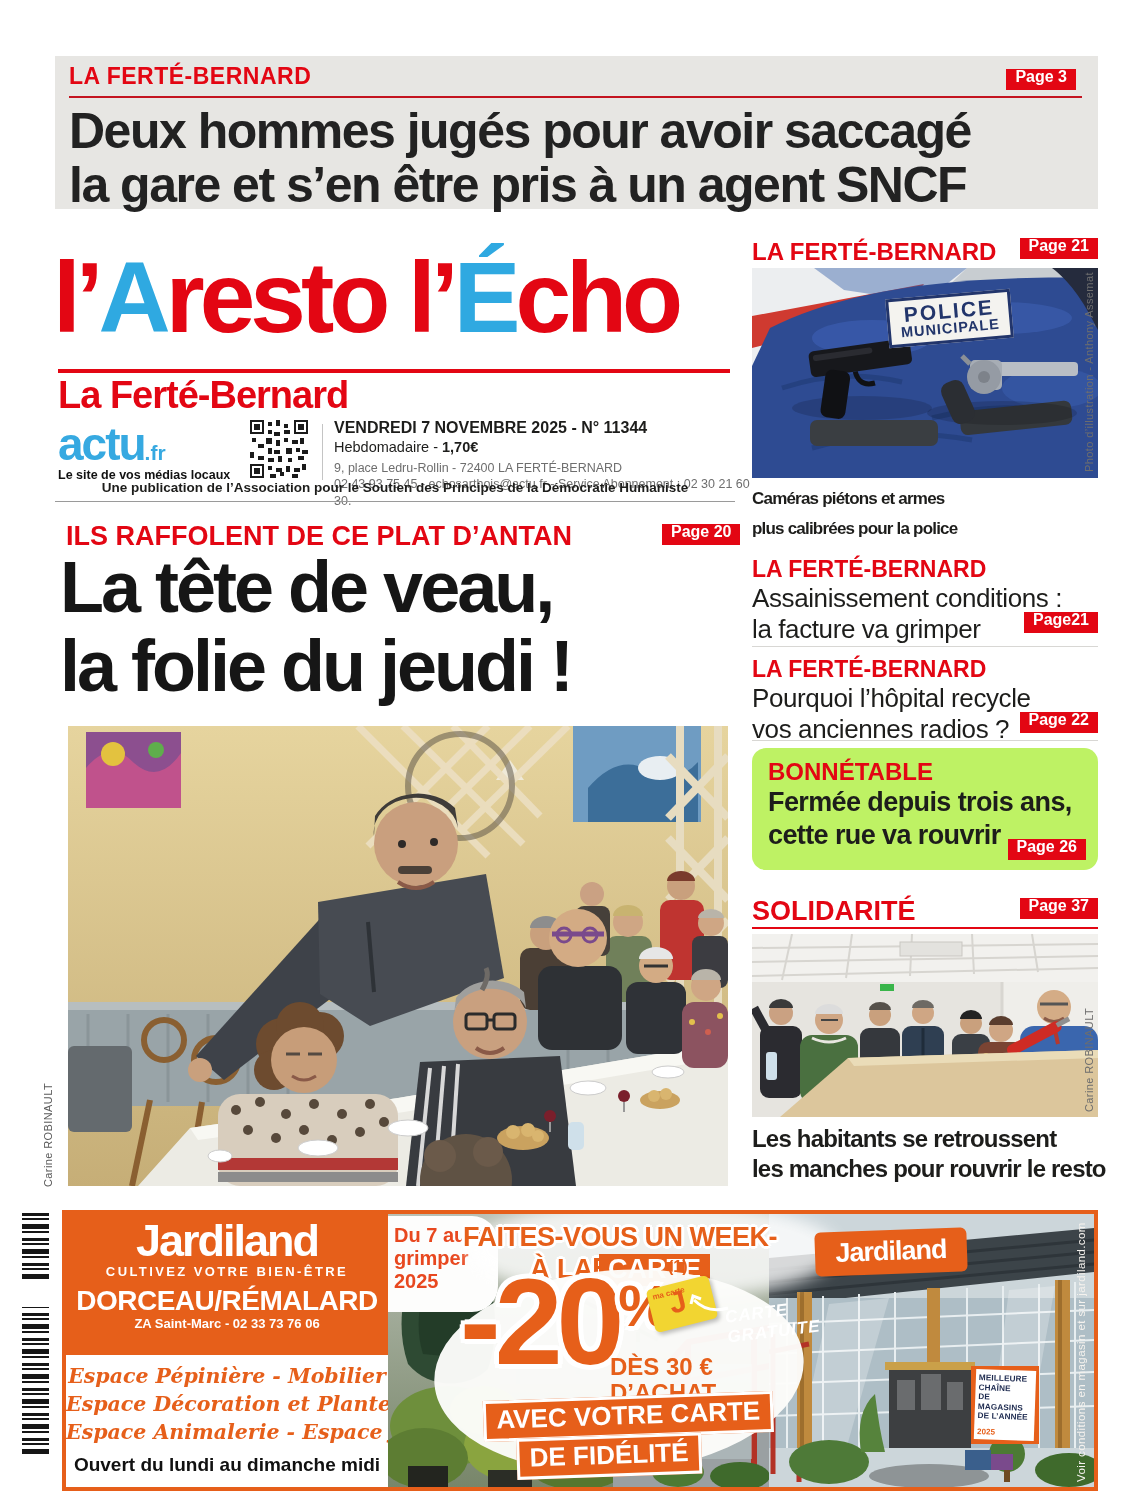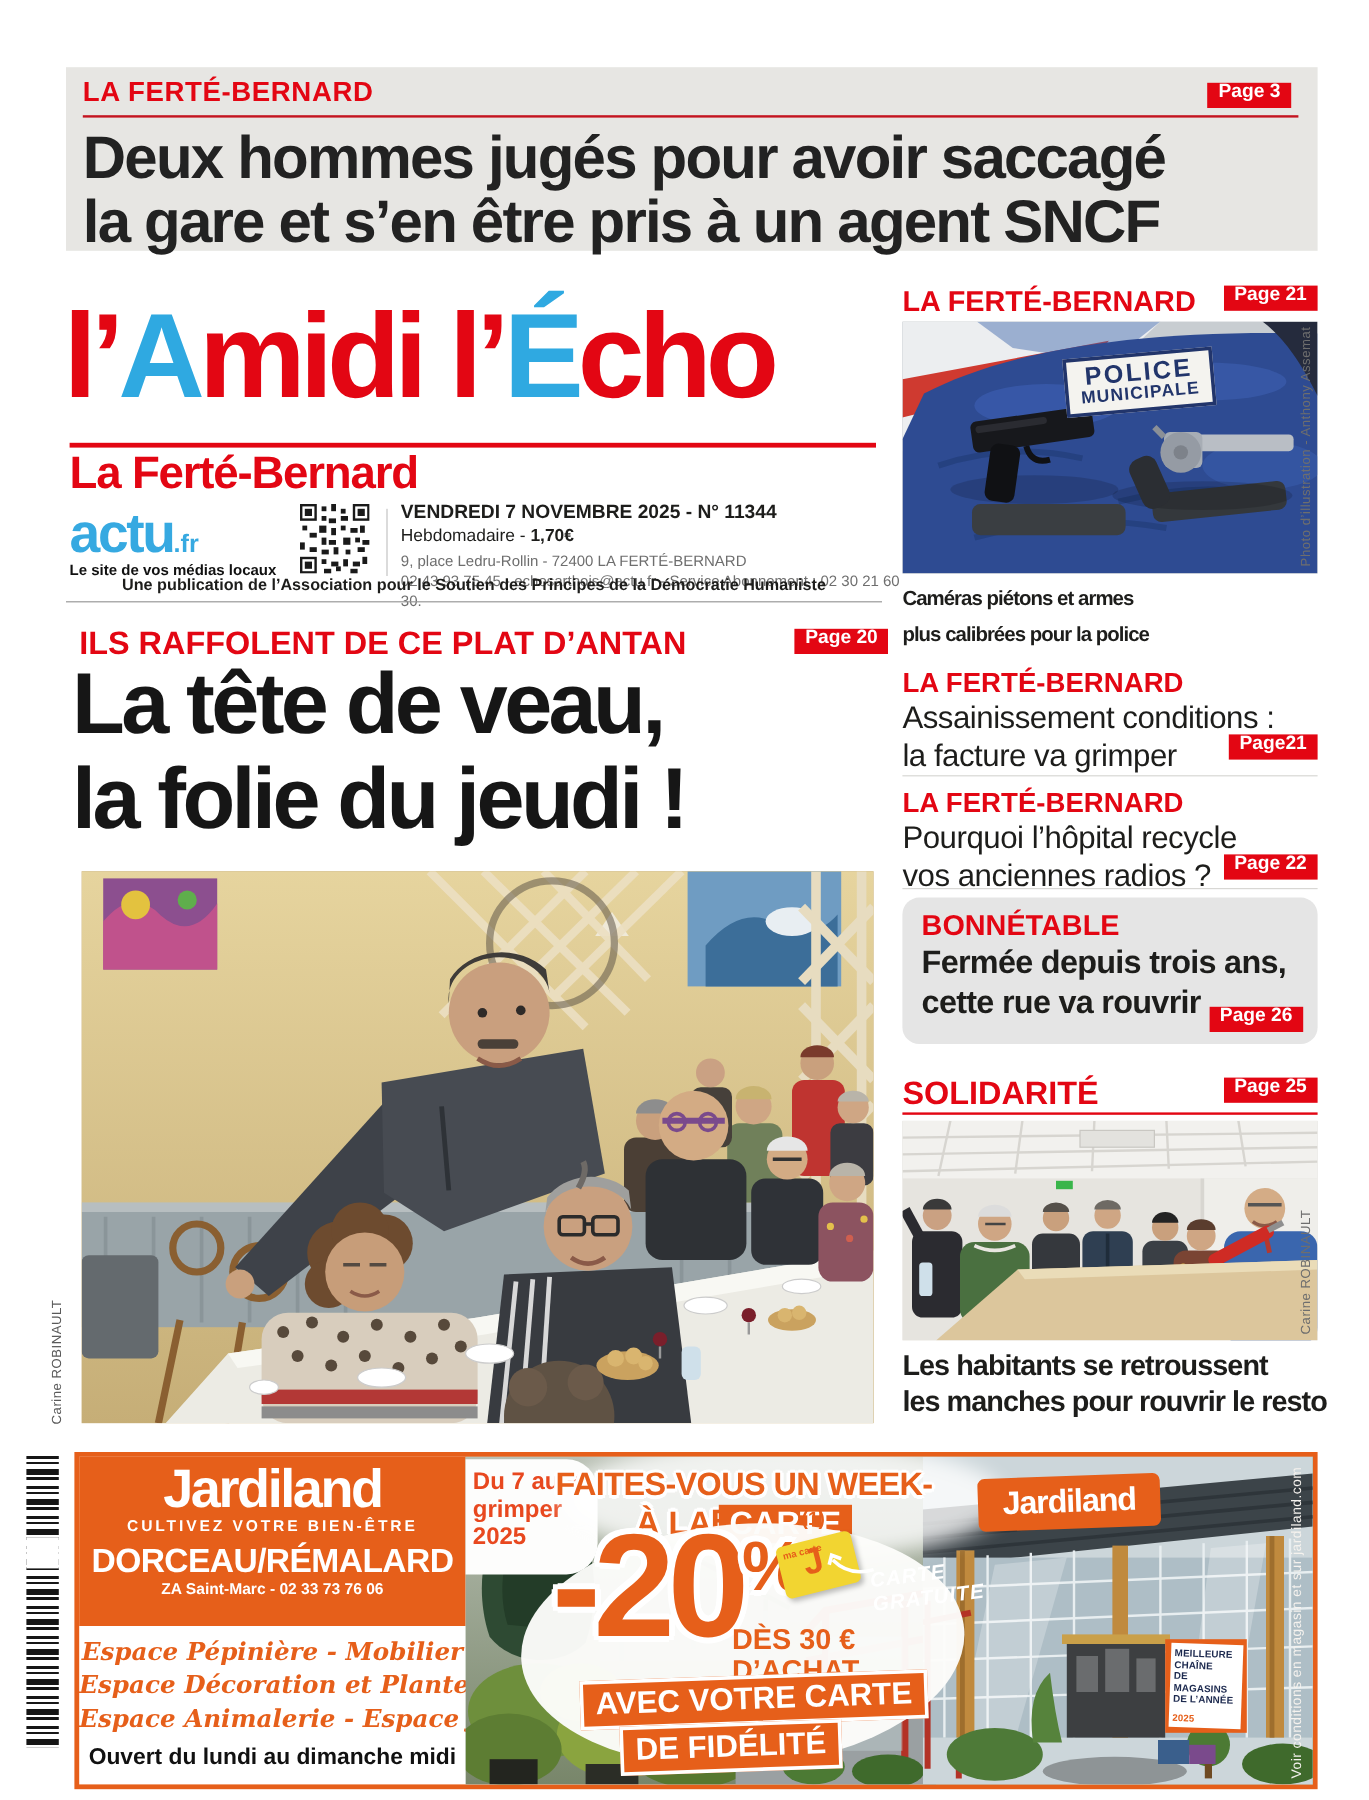--- a/index.html
+++ b/index.html
@@ -56,21 +56,21 @@
      padding:3px 10px;transform:rotate(-5deg);text-align:center;position:absolute;}
   #patch .p1{font-size:21px;font-weight:900;letter-spacing:2px;line-height:1;}
   #patch .p2{font-size:14.5px;font-weight:900;letter-spacing:1px;line-height:1.1;}
   #photo1-credit{right:3px;top:8px;height:196px;position:absolute;color:#6e6e6e;}
   .caption{left:752px;width:360px;font-weight:900;font-size:17px;line-height:30px;
       letter-spacing:-.8px;color:#1d1d1b;position:absolute;}
   .item-kick{left:752px;font-size:23px;position:absolute;}
   .item-title{left:752px;width:346px;font-size:26px;line-height:31px;font-weight:400;
       letter-spacing:-.4px;position:absolute;}
   .sb-line{left:752px;width:346px;height:1px;background:#d8d7d4;position:absolute;}
-  #box4{left:752px;top:748px;width:346px;height:122px;background:#e5e5e5;border-radius:14px;}
+  #box4{left:752px;top:748px;width:346px;height:122px;background:#bef264;border-radius:14px;}
   #box4 .kick{position:absolute;left:16px;top:10px;font-size:24px;}
   #box4 .t{position:absolute;left:16px;top:38px;width:320px;font-size:27px;line-height:33px;
       font-weight:700;letter-spacing:-.6px;}
   #box4 .badge{position:absolute;right:12px;bottom:10px;}
   #s5-rule{left:752px;top:927px;width:346px;height:2px;background:#e30613;}
   #photo2{left:752px;top:934px;width:346px;height:183px;overflow:hidden;background:#e6e4df;}
   #photo2-credit{right:3px;top:10px;height:168px;position:absolute;color:#6e6e6e;}
   
   #barcode{left:22px;top:1213px;width:27px;height:243px;
      background:repeating-linear-gradient(180deg,#161616 0 3px,#fff 3px 5px,#161616 5px 7px,
@@ -138,21 +138,21 @@
   <section id="banner" class="abs">
     <div class="kick">LA FERTÉ-BERNARD</div>
     <div id="banner-rule"></div>
     <span class="badge">Page 3</span>
     <h2 id="banner-headline" style="margin:4px;">
       <span>Deux hommes jugés pour avoir saccagé</span><br>
       <span>la gare et s’en être pris à un agent SNCF</span>
     </h2>
   </section>
 
-  <h1 id="wordmark" class="abs" style="margin:0;"><span class="r">l’</span><span class="b">A</span><span class="r">midi l’</span><span class="b">É</span><span class="r">cho</span></h1>
+  <h1 id="wordmark" class="abs" style="margin:0;"><span class="r">l’</span><span class="b">A</span><span class="r">resto l’</span><span class="b">É</span><span class="r">cho</span></h1>
   <div id="masthead-rule" class="abs"></div>
   <div id="edition" class="abs">La Ferté-Bernard</div>
 
   <div id="actu-block" class="abs">
     <div id="actu-word"><span>actu</span><span class="tld">.fr</span></div>
     <div id="actu-tag">Le site de vos médias locaux</div>
   </div>
 
   <svg id="qr" class="abs" viewBox="0 0 29 29">
     <rect width="29" height="29" fill="#fff"></rect>
@@ -458,21 +458,21 @@
   <div id="box4" class="abs">
     <div class="kick">BONNÉTABLE</div>
     <div class="t">
       <span>Fermée depuis trois ans,</span><br>
       <span>cette rue va rouvrir</span>
     </div>
     <span class="badge">Page 26</span>
   </div>
 
   <div class="sb-kick kick" style="top:896px;font-size:27px;">SOLIDARITÉ</div>
-  <span class="badge sb-badge" style="top:898px;">Page 25</span>
+  <span class="badge sb-badge" style="top:898px;">Page 37</span>
   <div id="s5-rule" class="abs"></div>
 
   <div id="photo2" class="abs">
     <svg viewBox="0 0 346 183" width="346" height="183" preserveAspectRatio="none">
       <rect width="346" height="183" fill="#e6e4df"></rect>
       <rect width="346" height="48" fill="#f2f1ee"></rect>
       <g stroke="#d7d5d0" stroke-width="2">
         <line x1="0" y1="14" x2="346" y2="10"></line>
           <line x1="0" y1="28" x2="346" y2="22"></line>
           <line x1="0" y1="42" x2="346" y2="34"></line>

